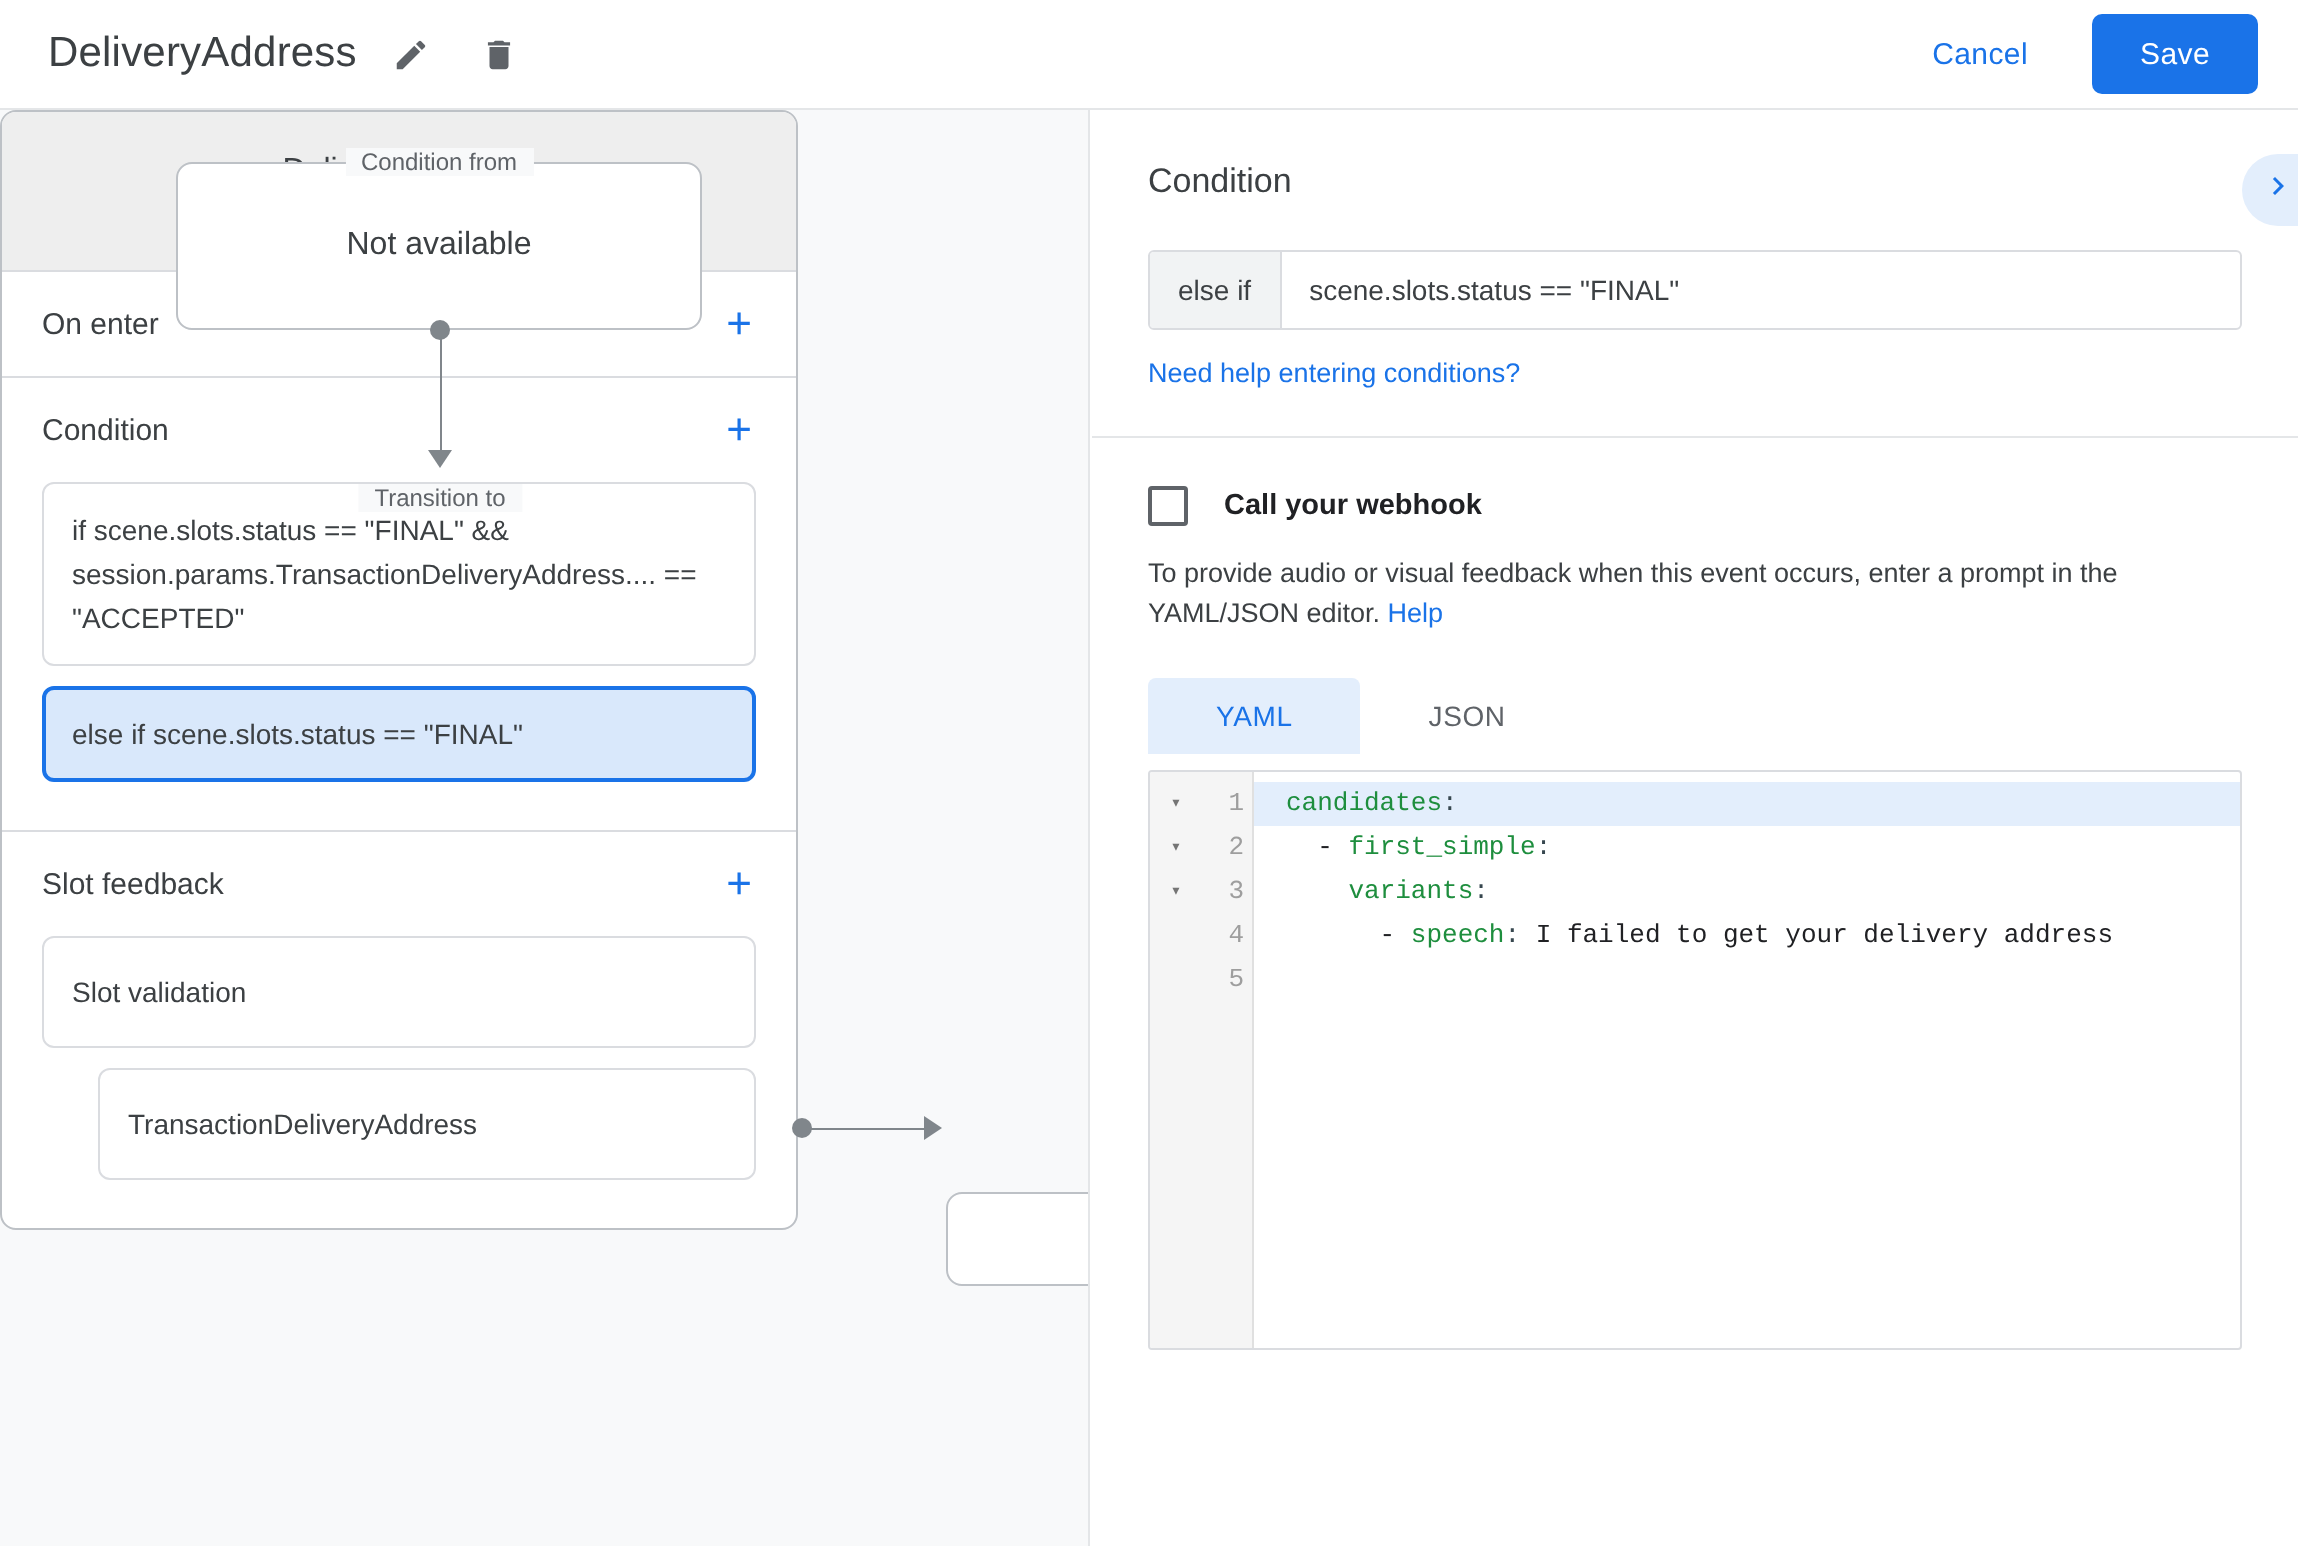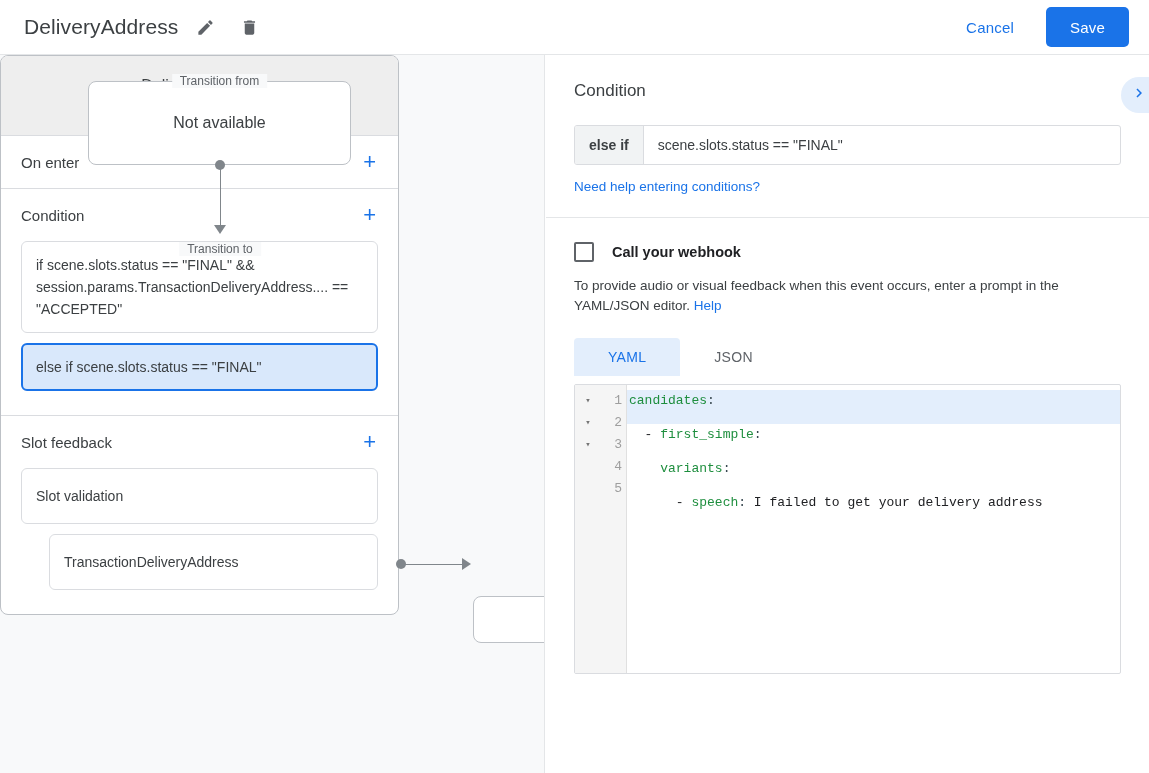--- a/index.html
+++ b/index.html
@@ -232,21 +232,20 @@
     height: 40px;
     overflow: hidden;
   }
   .cond-prefix {
     background: #f1f3f4;
     border-right: 1px solid #dadce0;
     display: flex; align-items: center;
     padding: 0 14px;
     font-size: 14px; color: #3c4043;
     white-space: nowrap;
-    font-weight: bold;
   }
   .cond-input {
     flex: 1 1 auto;
     border: none; outline: none;
     padding: 0 14px;
     font-size: 14px; color: #3c4043;
     font-family: "Liberation Sans", sans-serif;
     background: transparent;
   }
   .help-link {
@@ -334,22 +333,22 @@
     height: 22px; line-height: 22px;
     color: #9e9e9e;
   }
   .ed-code {
     flex: 1 1 auto;
     padding-top: 5px;
     white-space: pre;
     overflow: hidden;
   }
   .ed-line {
-    height: 34px; line-height: 22px;
-    padding-left: 2px;
+    height: 22px; line-height: 22px;
+    padding-left: 16px;
     color: #202124;
   }
   .ed-line.hl { background: #e3eefc; }
   .k { color: #1e8e3e; }
   .p { color: #37474f; }
   .v { color: #202124; }
 </style>
 </head>
 <body>
 
@@ -374,21 +373,21 @@
 
   <div class="topbar-spacer"></div>
 
   <button class="cancel-btn">Cancel</button>
   <button class="save-btn">Save</button>
 </div>
 
 <div class="left-panel">
 
   <div class="node-card" id="from-node">
-    <div class="node-legend">Transition from</div>
+    <div class="node-legend">Condition from</div>
     <div class="node-main">Not available</div>
   </div>
 
   <div class="conn-dot" style="left:215px; top:105px;"></div>
   <div class="conn-line-v" style="left:220px; top:110px; height:62px;"></div>
   <div class="conn-arrow-down" style="left:214px; top:170px;"></div>
 
   <div id="to-node">
     <div class="node-legend" style="top:187px; left:220px;">Transition to</div>
 

